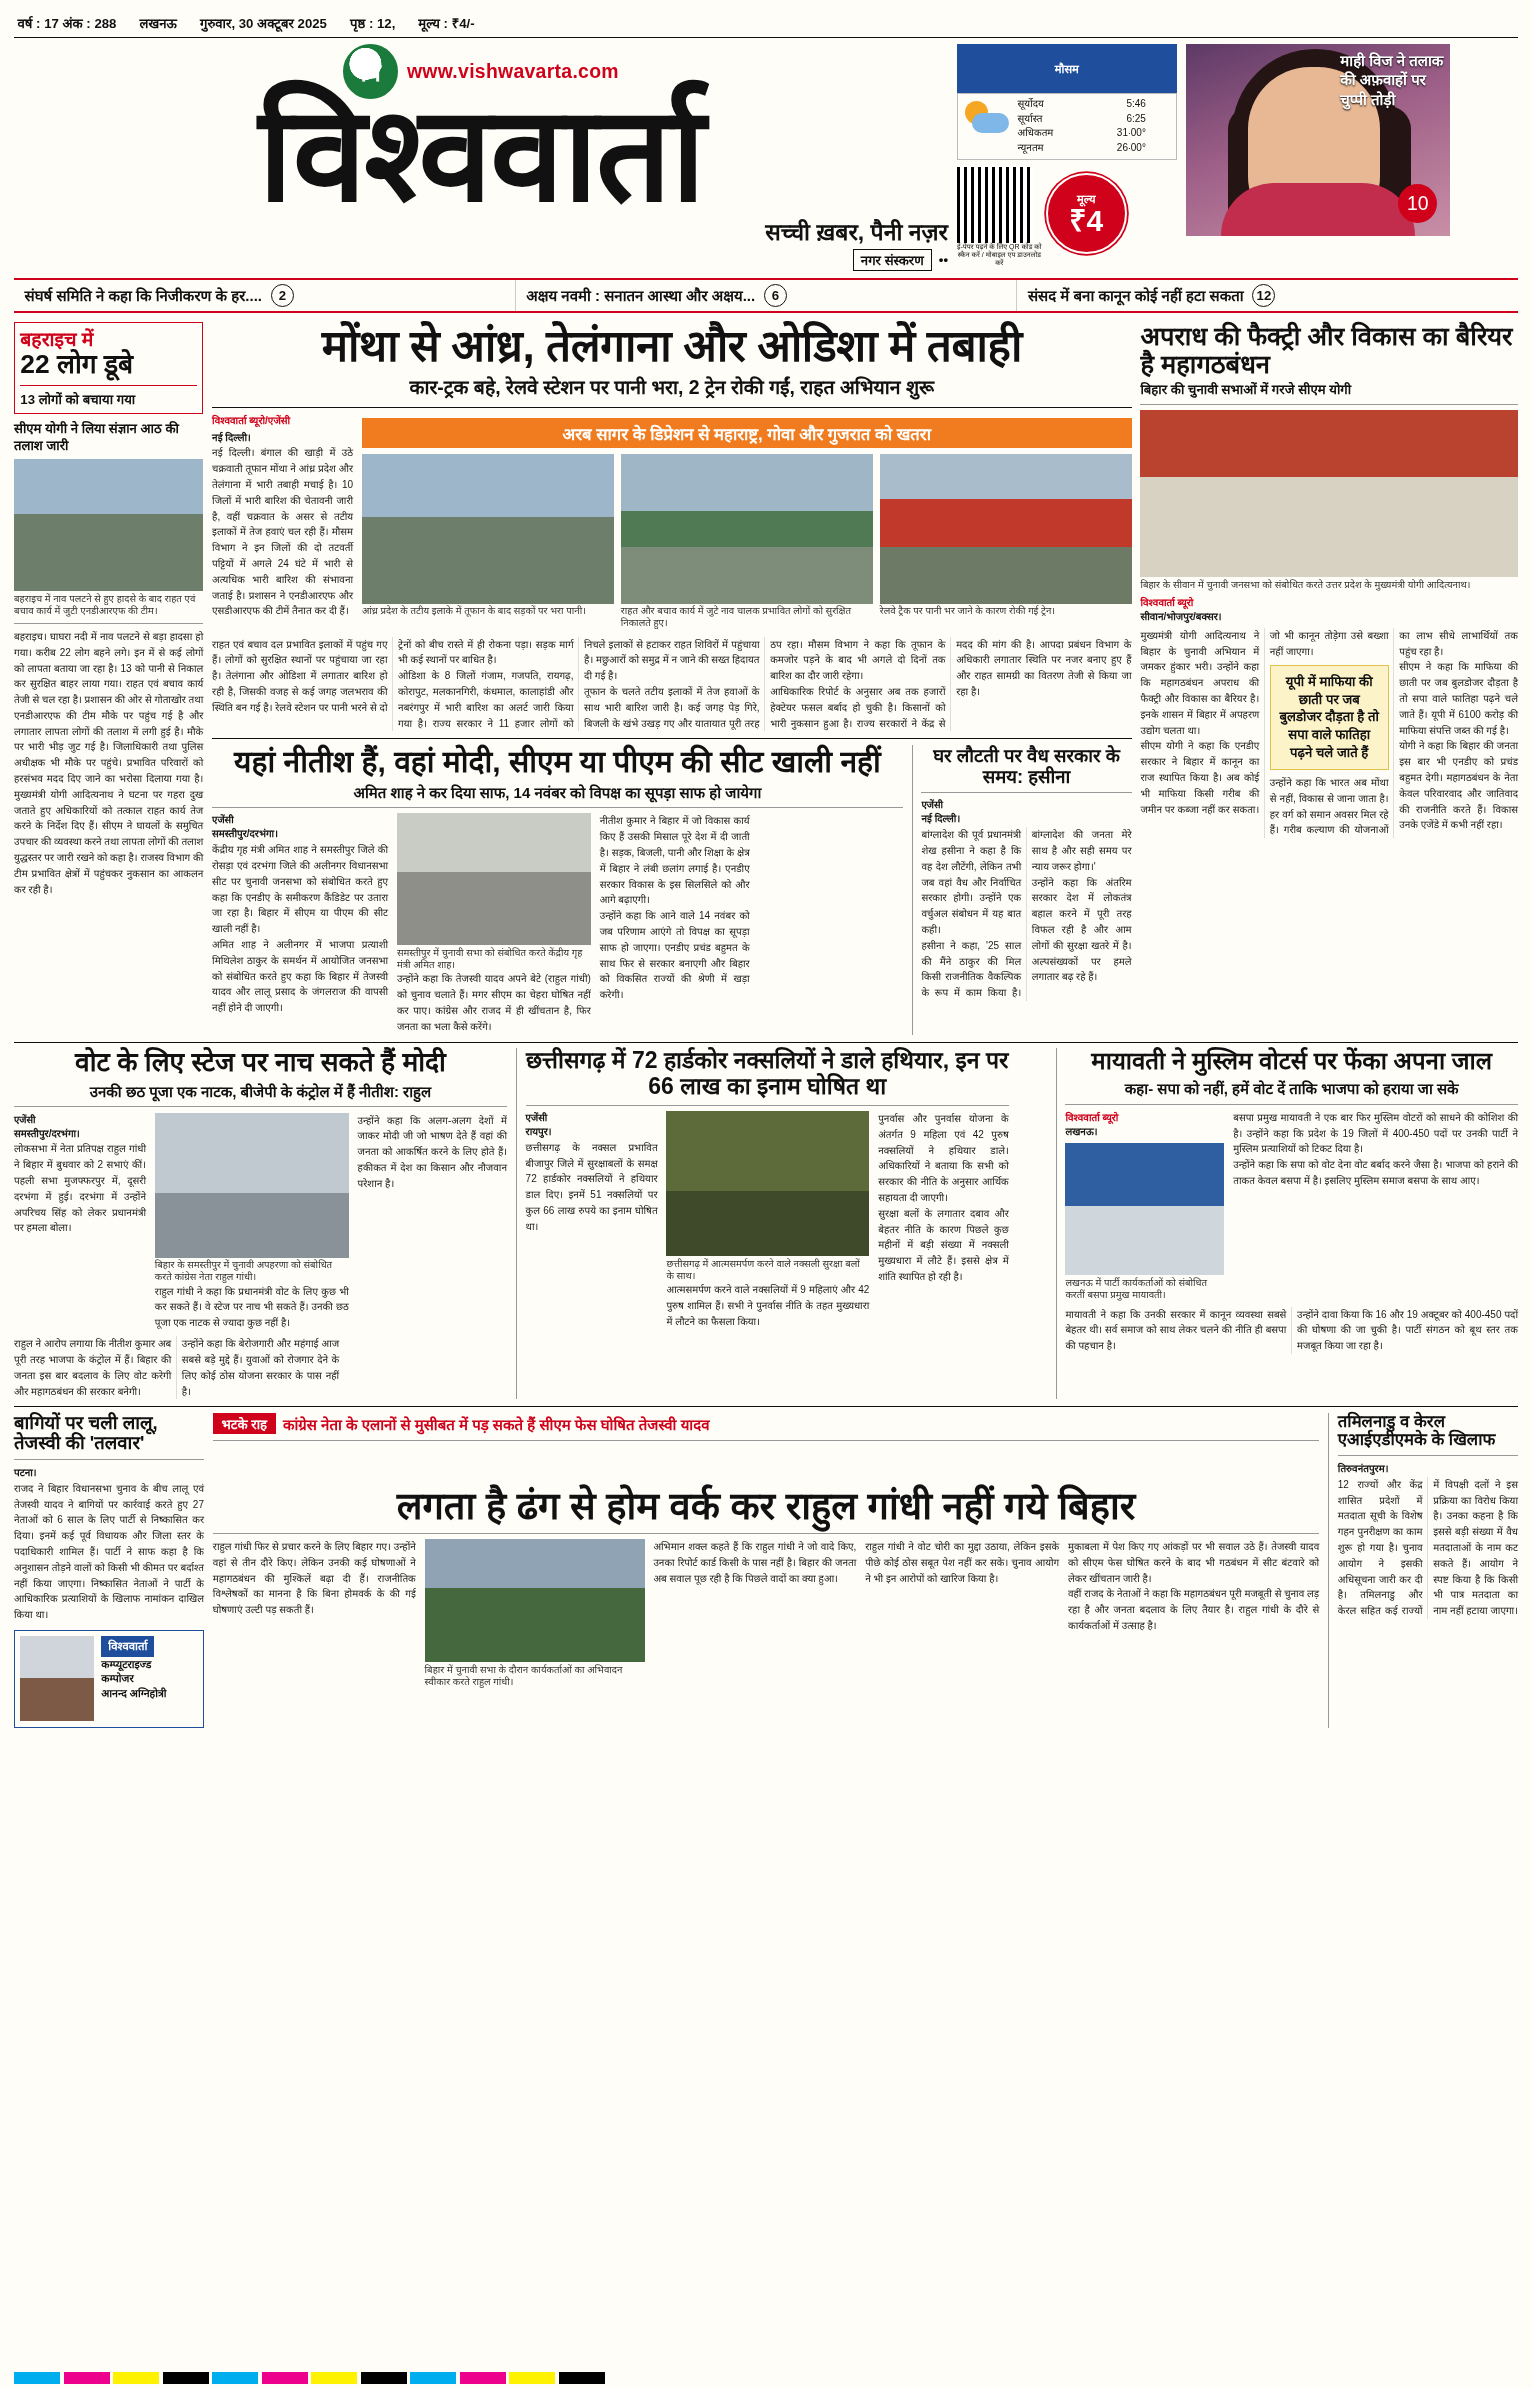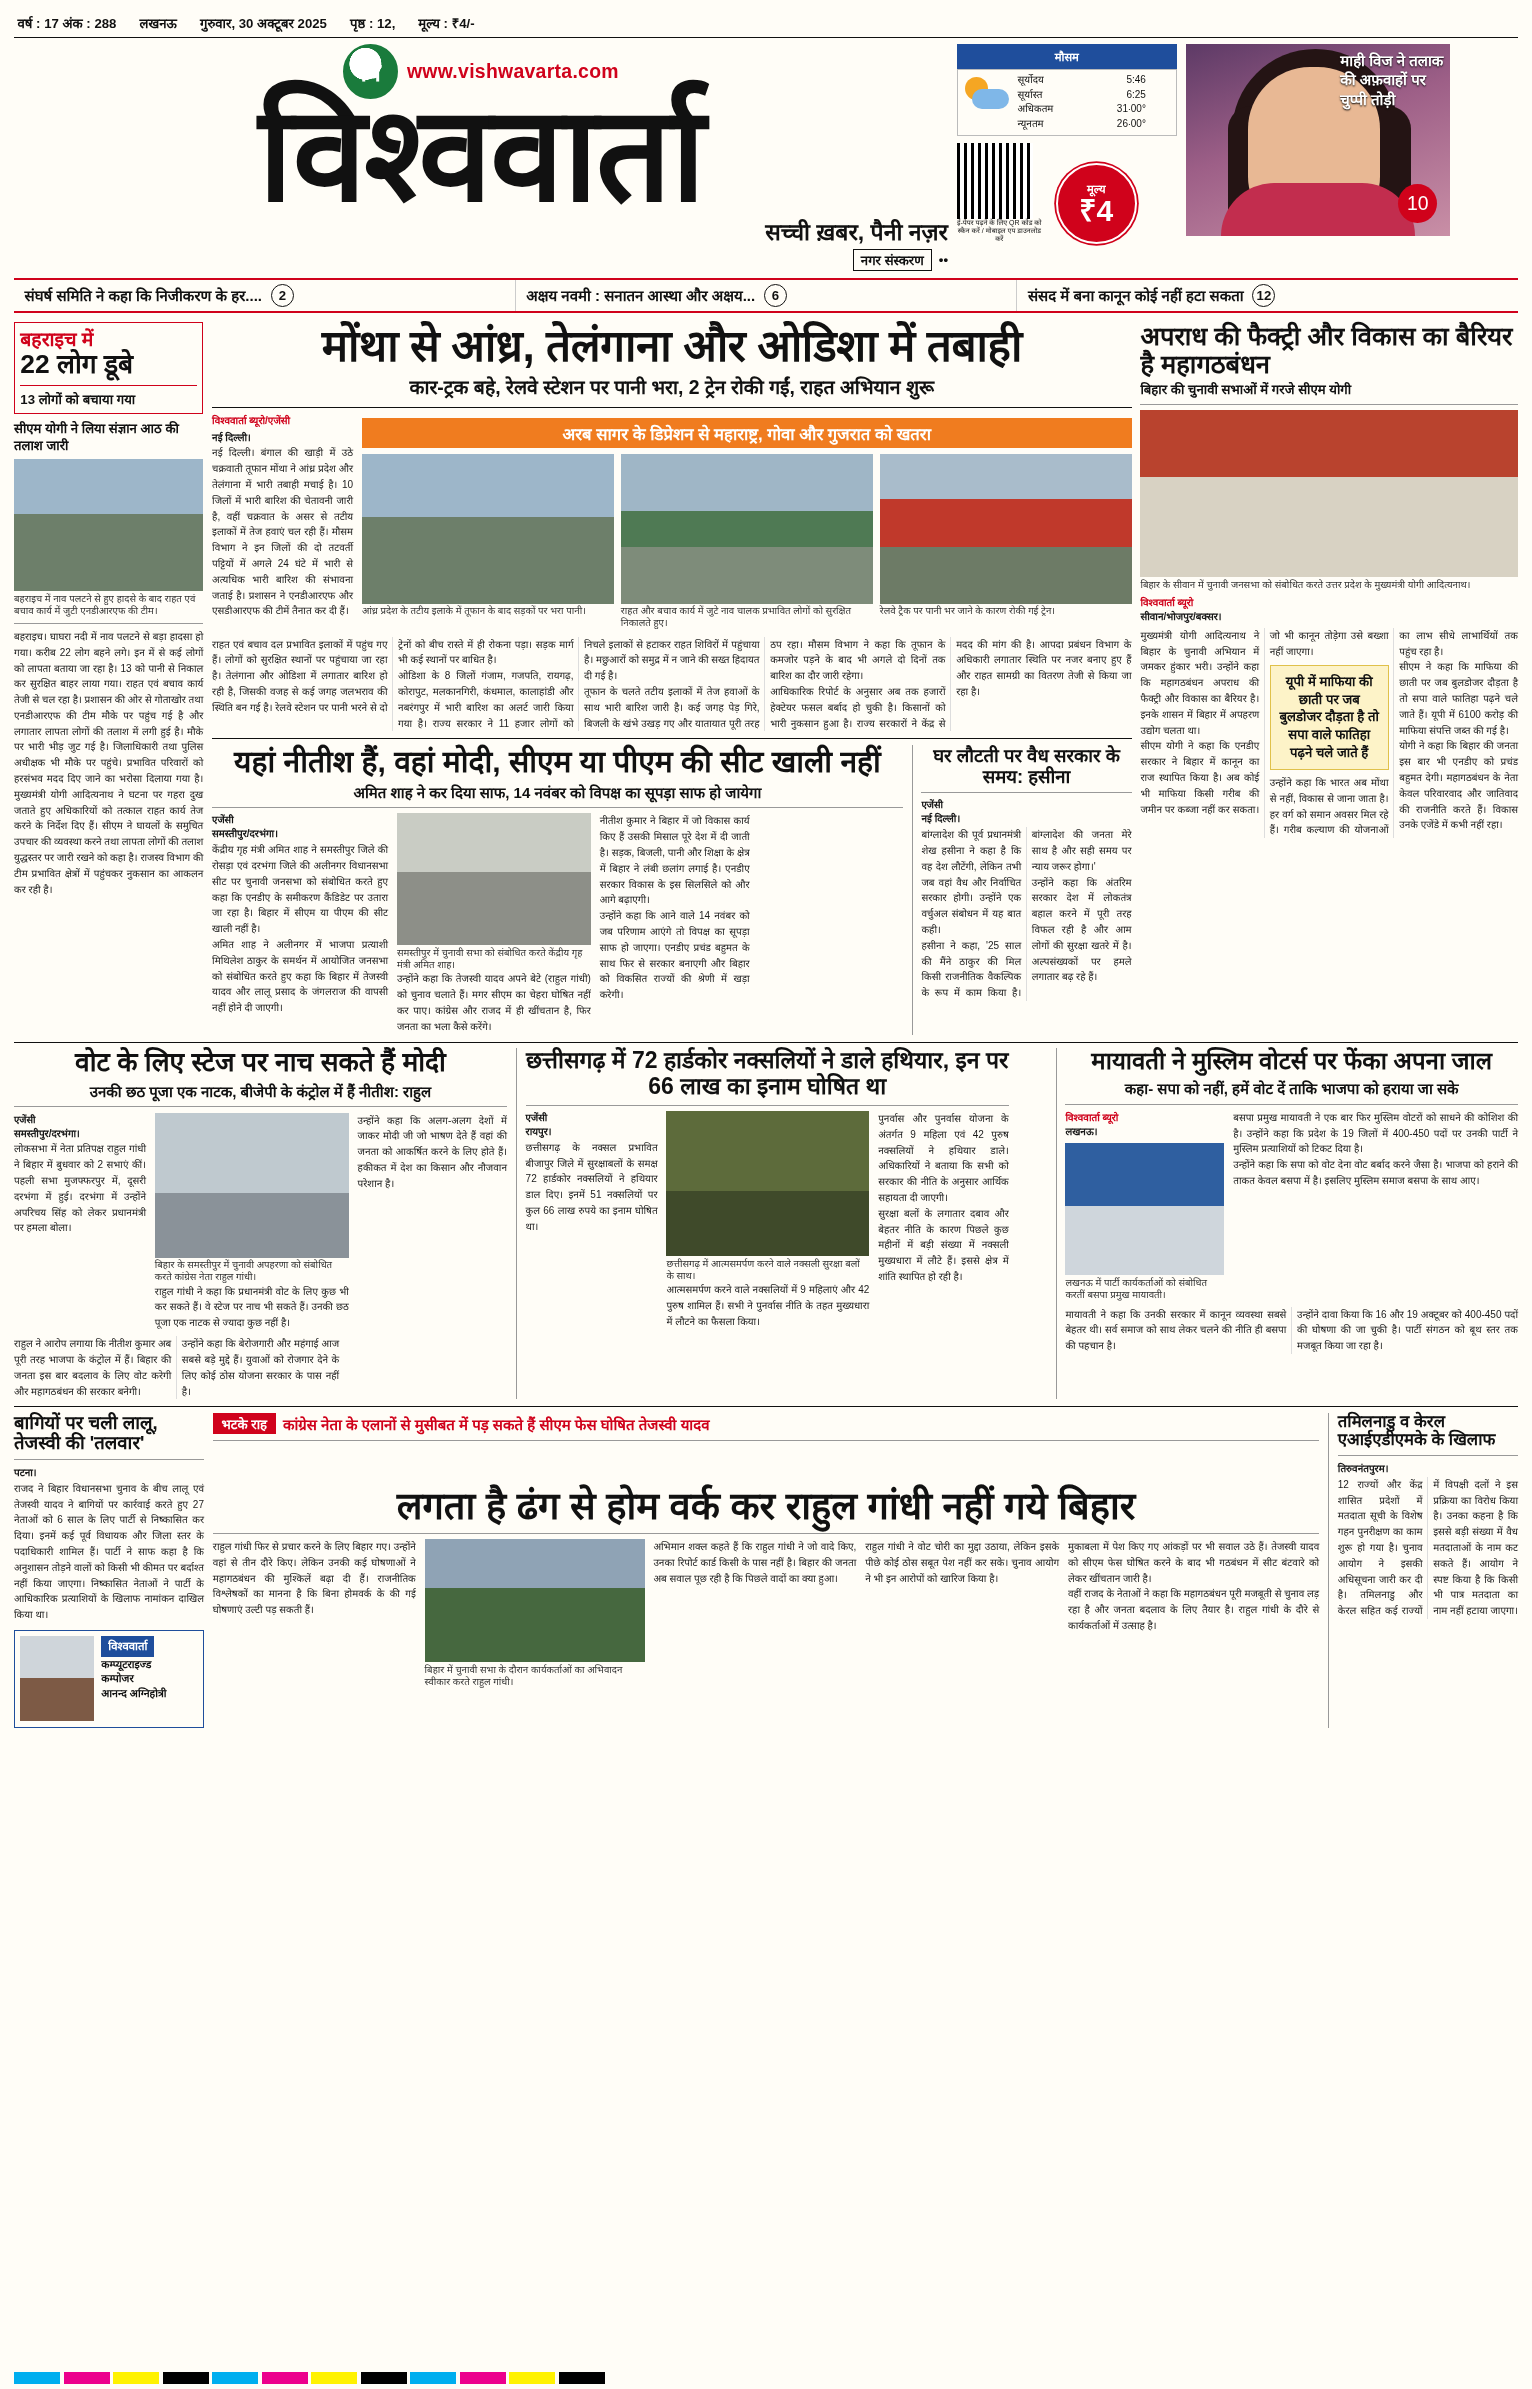--- a/index.html
+++ b/index.html
@@ -36,21 +36,21 @@
     font-family:"Liberation Serif", serif;
     font-size:132px; line-height:.95; font-weight:bold; text-align:center;
     letter-spacing:-1.8px; margin-top:-5.3px;
   }
   .mast-sub { text-align:right; font-size:23px; font-weight:bold; margin-top:-3.5px; }
   .edition-row { display:flex; justify-content:flex-end; align-items:center; gap:7px; font-size:13.2px; font-weight:bold;}
   .edition-box { border:0.9px solid #111; padding:0.9px 7px; }
 
   .mast-right { flex:1; display:flex; gap:8.8px; padding-left:8.8px; }
   .weather-box { width:220px; }
-  .weather-head { background:#1f4e9c; color:#fff; font-size:11.4px; text-align:center; font-weight:bold; padding:5px; }
+  .weather-head { background:#1f4e9c; color:#fff; font-size:11.4px; text-align:center; font-weight:bold; padding:17px; }
   .weather-body { display:flex; gap:5.3px; border:0.9px solid #bbb; padding:3.5px; }
   .wicon { width:51px;height:44px; position:relative; flex:0 0 auto;}
   .wicon .sun { position:absolute; left:3.5px; top:3.5px; width:23px;height:23px;border-radius:50%;background:#f5a623;}
   .wicon .cloud { position:absolute; left:10.6px; top:16px; width:37px;height:19.4px;border-radius:10.6px;background:#7fb7e8;}
   .wrows { font-size:10px; line-height:1.45; }
   .wrows div { display:flex; gap:5.3px; }
   .wrows .k { width:70px; }
   .wrows .v { width:53px; text-align:right;}
   .qr { width:76px; height:76px; background:
       repeating-linear-gradient(90deg,#000 0 3.5px,#fff 3.5px 7px),
@@ -192,21 +192,21 @@
             <div>
                 <span class="k">अधिकतम</span>
                 <span class="v">31∙00°</span>
               </div>
             <div>
                 <span class="k">न्यूनतम</span>
                 <span class="v">26∙00°</span>
               </div>
           </div>
         </div>
-        <div style="display:flex; gap:14px; align-items:flex-end;">
+        <div style="display:flex; gap:4px; align-items:center;">
           <div>
             <div class="qr"></div>
             <div class="qr-cap">ई-पेपर पढ़ने के लिए QR कोड को स्कैन करें / मोबाइल एप डाउनलोड करें</div>
           </div>
           <div class="price-badge">
             <span style="font-size:11.4px">मूल्य</span>
             <span class="big">₹4</span>
           </div>
         </div>
       </div>

